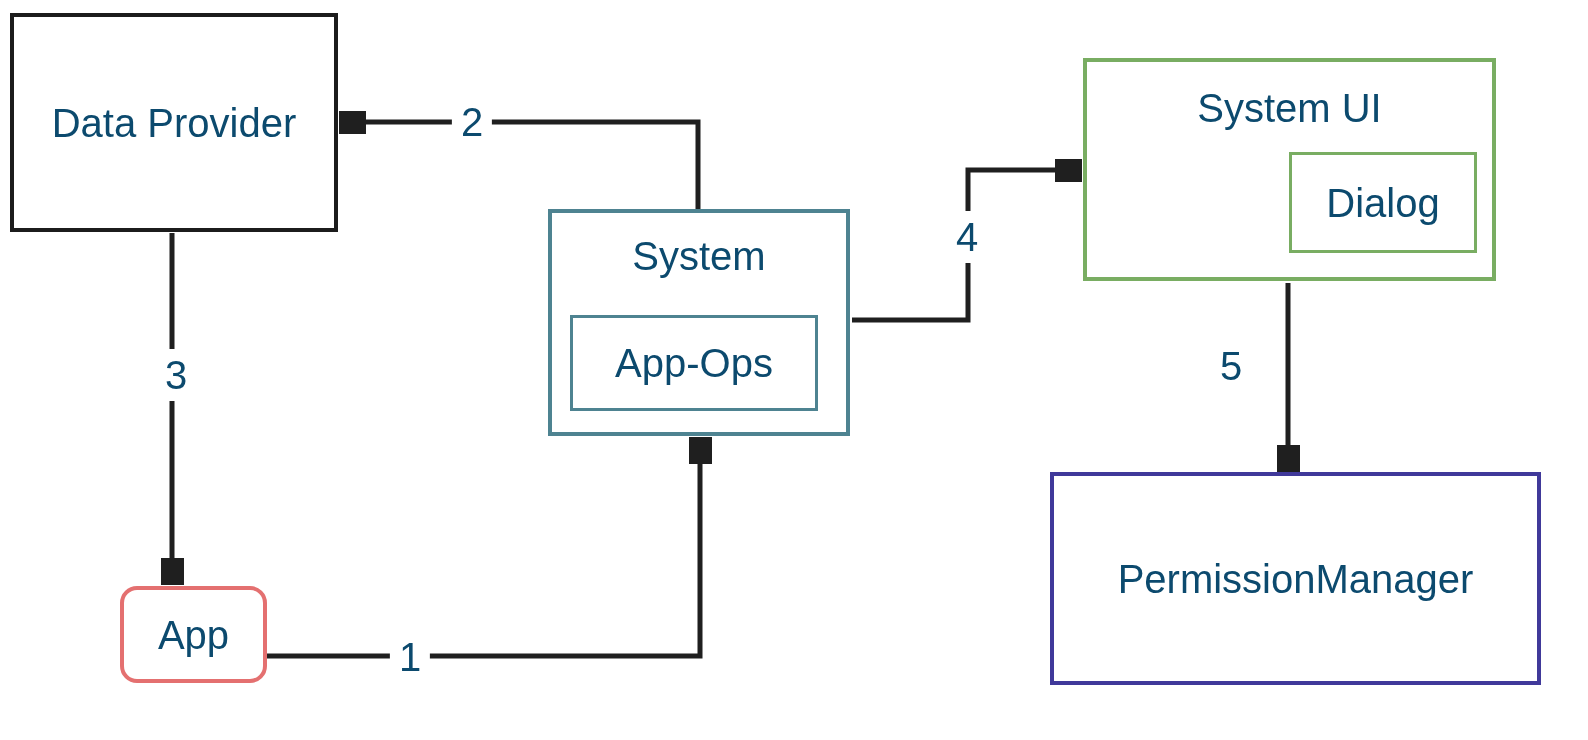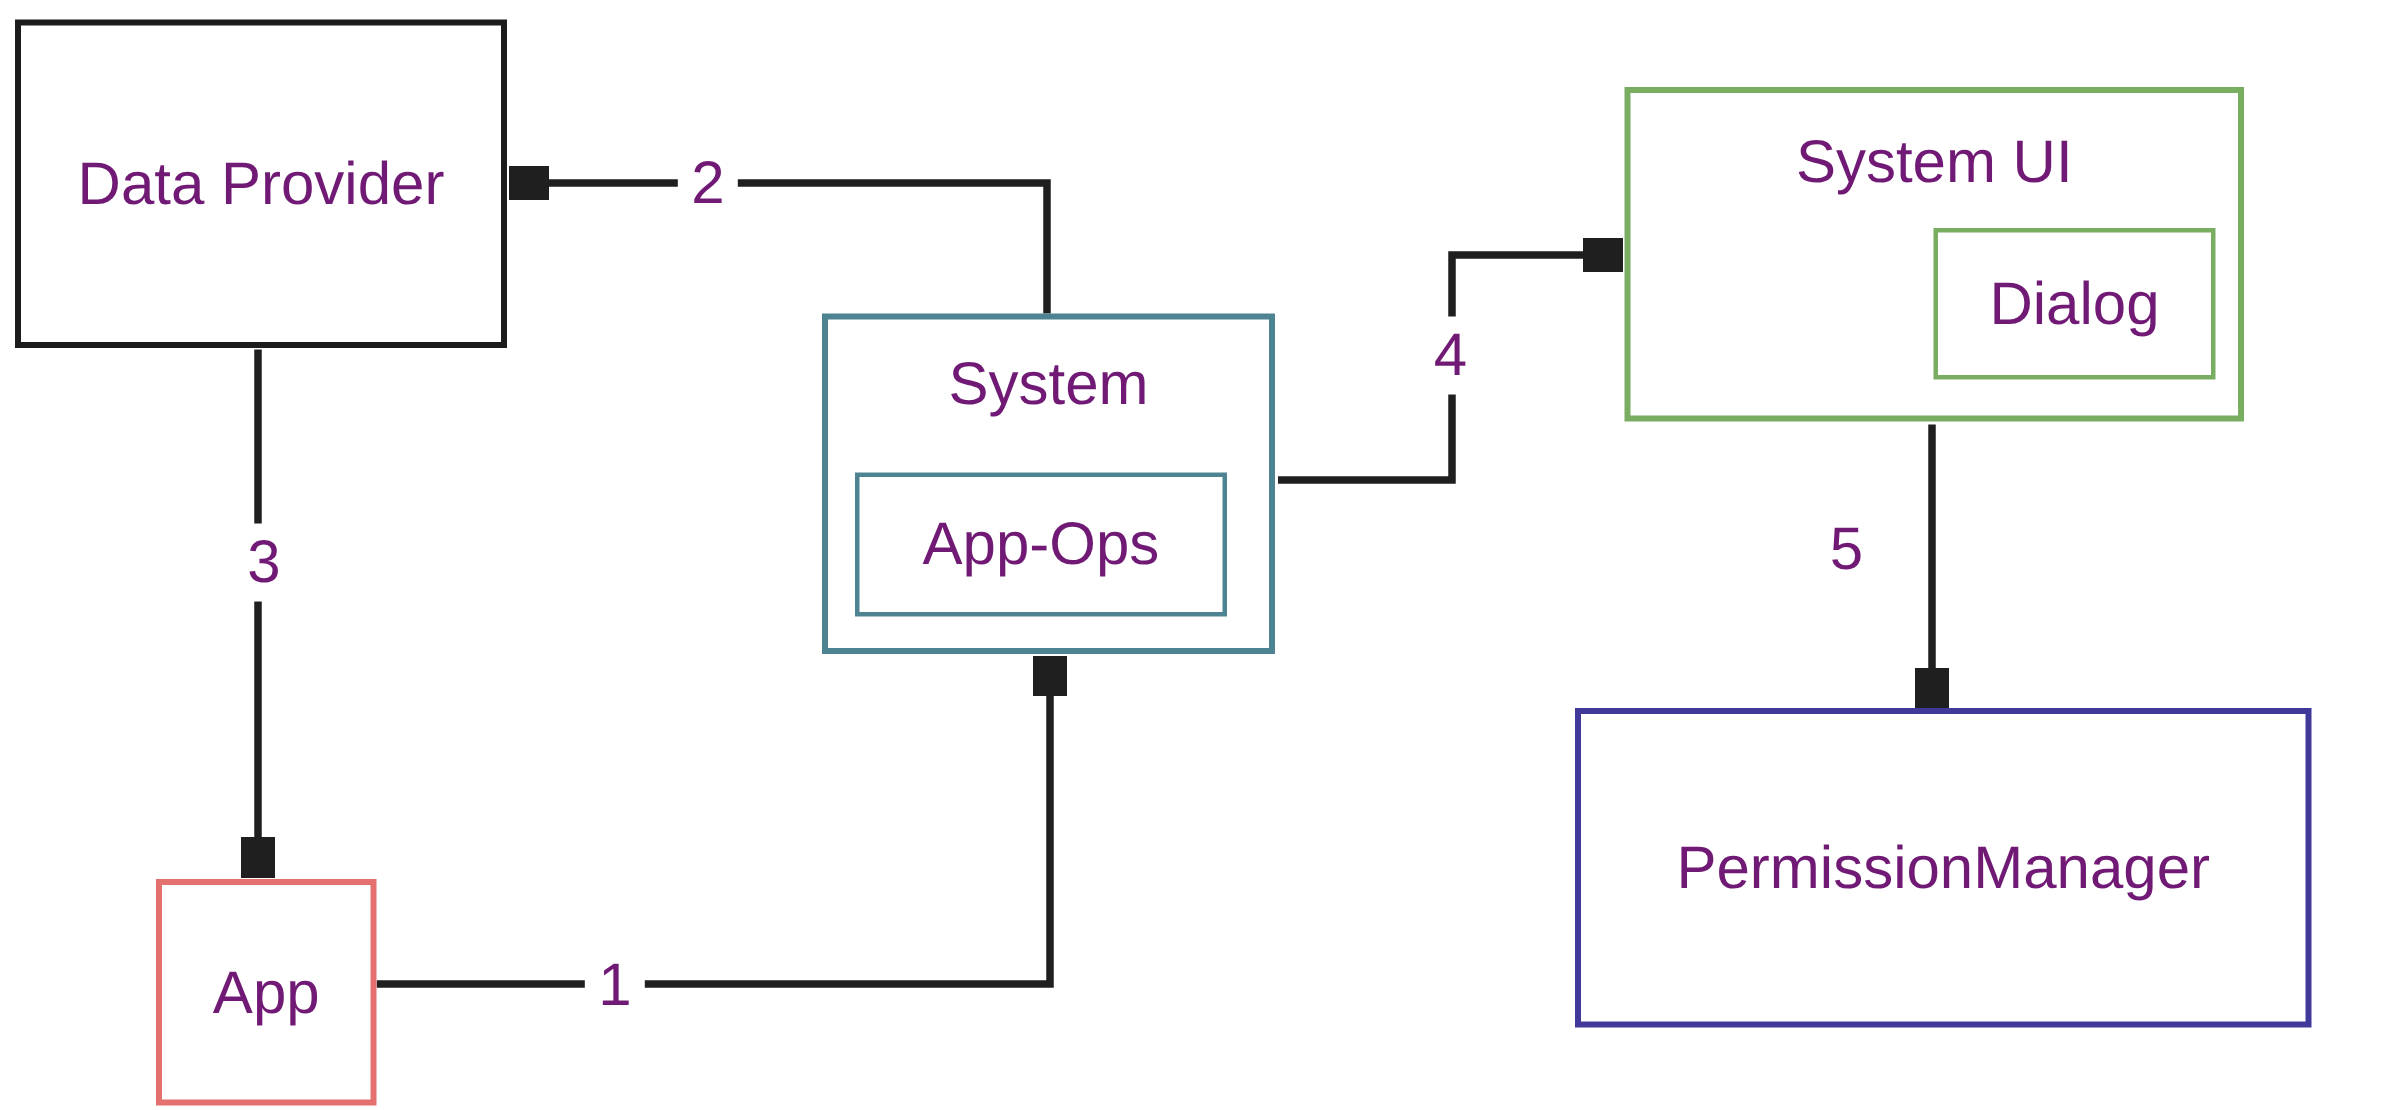--- a/index.html
+++ b/index.html
@@ -6,21 +6,21 @@
     margin: 0;
     padding: 0;
     background: #ffffff;
   }
   .canvas {
     position: relative;
     width: 1588px;
     height: 740px;
     background: #ffffff;
     font-family: "Liberation Sans", sans-serif;
-    color: #701a75;
+    color: #0c4a6e;
     overflow: hidden;
   }
   .arrows-layer {
     position: absolute;
     left: 0;
     top: 0;
     z-index: 1;
   }
   .arrows-layer path {
     fill: none;
@@ -43,21 +43,21 @@
     align-items: flex-start;
   }
   .node__title {
     white-space: nowrap;
   }
   .node--inner {
     border-width: 3px;
     z-index: 3;
   }
   .box-data-provider { left: 10px;  top: 13px;  width: 328px; height: 219px; }
-  .box-app           { left: 104px; top: 586px; width: 147px; height: 151px; }
+  .box-app           { left: 120px; top: 586px; width: 147px; height: 97px; border-radius: 17px; }
   .box-system        { left: 548px; top: 209px; width: 302px; height: 227px; padding-top: 21px; }
   .box-app-ops       { left: 18px;  top: 102px; width: 248px; height: 96px; }
   .box-system-ui     { left: 1083px; top: 58px; width: 413px; height: 223px; padding-top: 24px; }
   .box-dialog        { left: 202px; top: 90px;  width: 188px; height: 101px; }
   .box-permission-manager { left: 1010px; top: 472px; width: 491px; height: 213px; margin-left: 40px; }
   .edge-label {
     position: absolute;
     z-index: 4;
     transform: translate(-50%, -50%);
     background: #ffffff;

